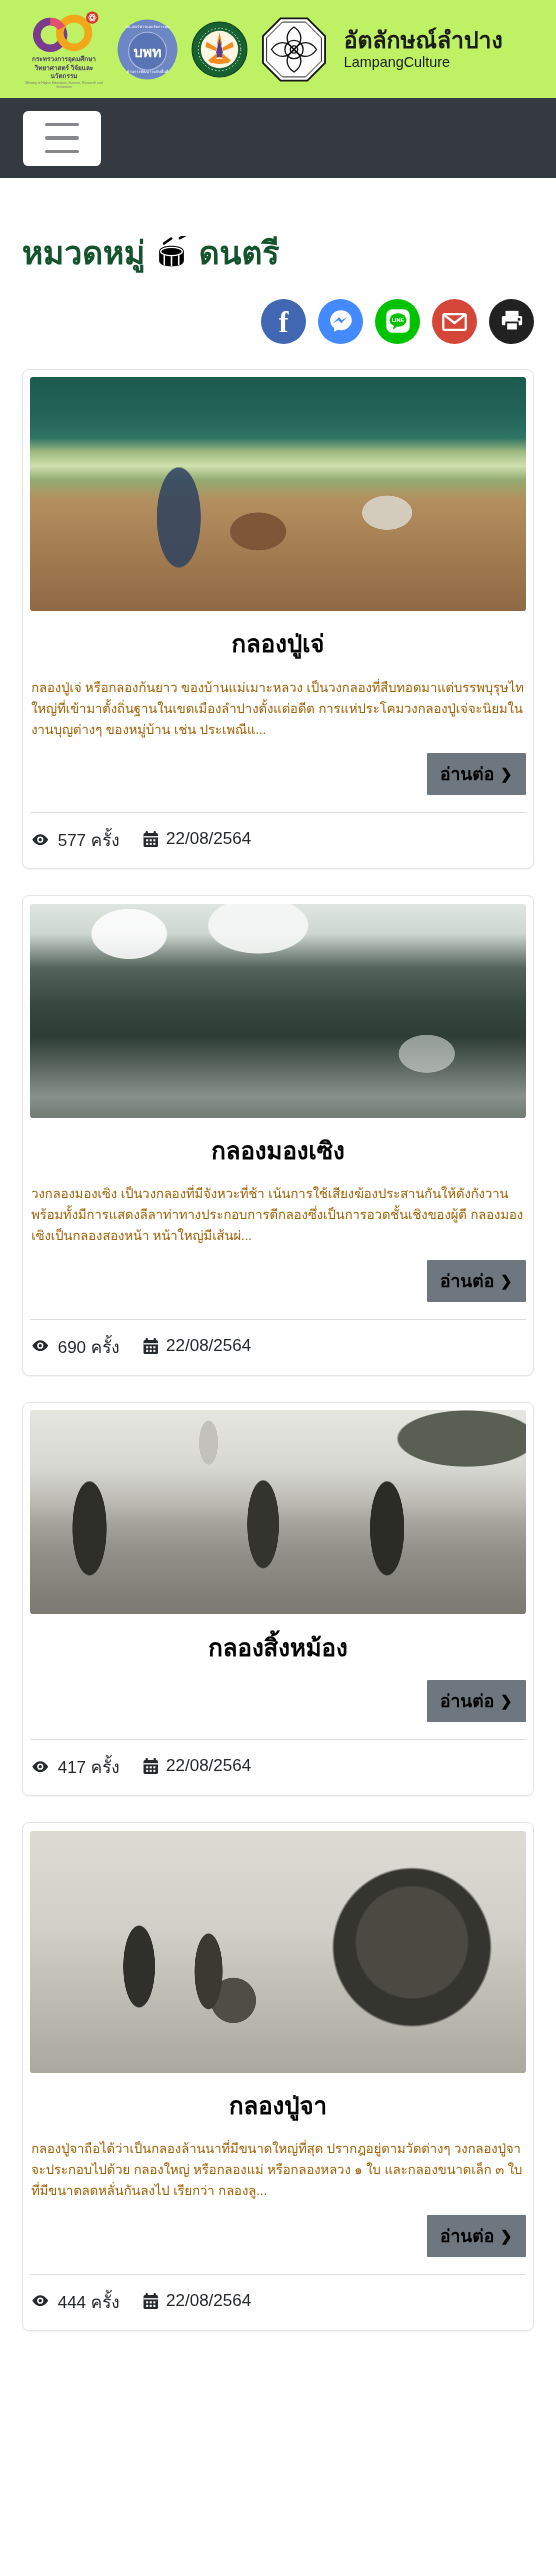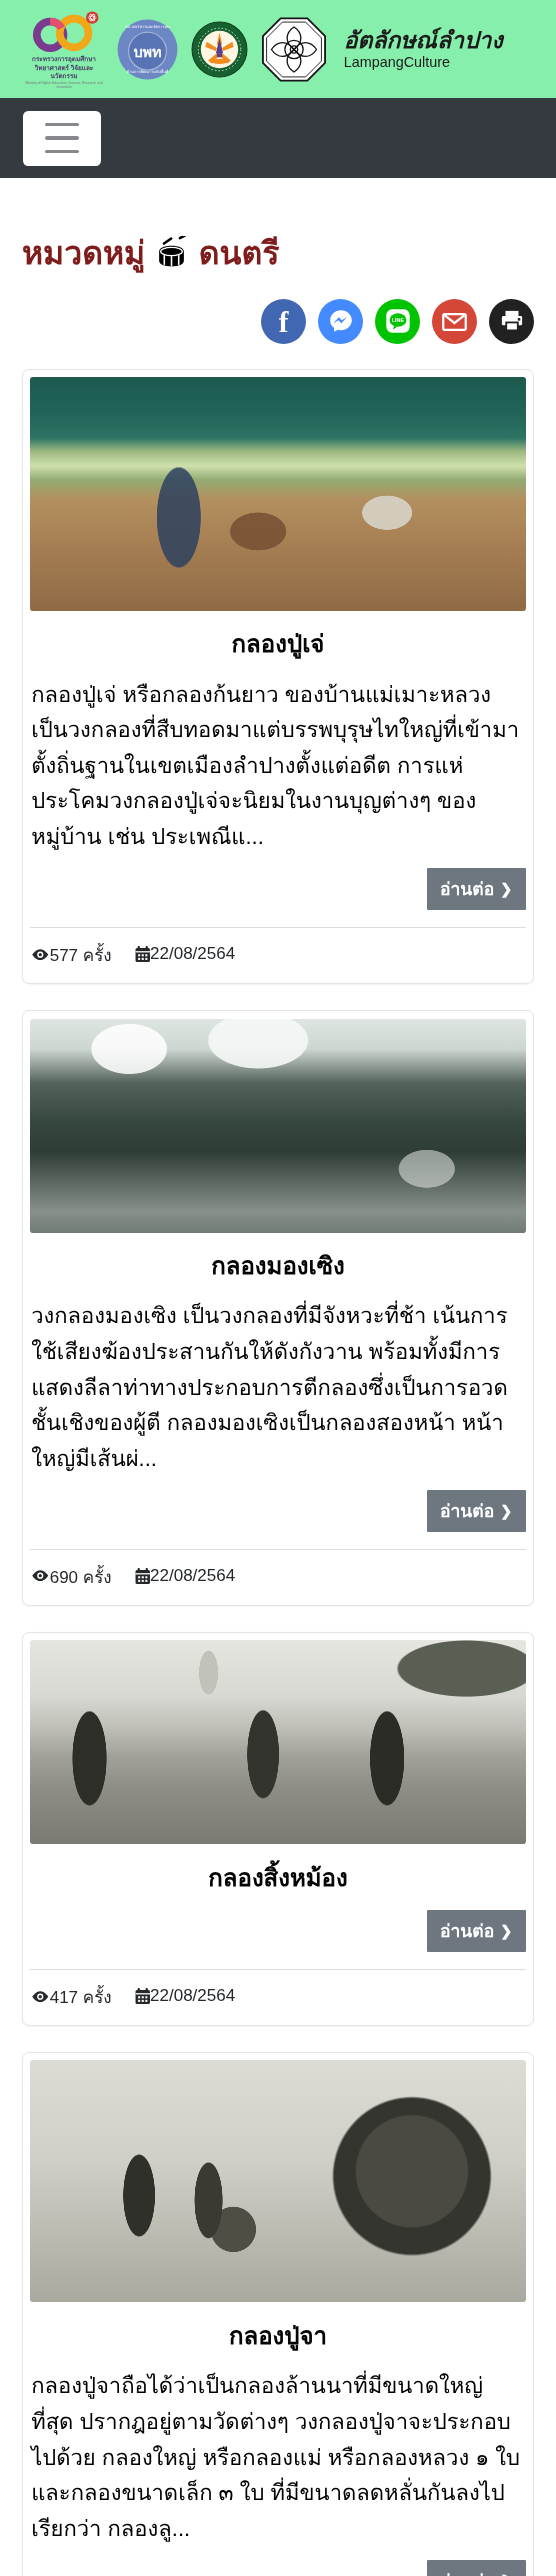--- a/index.html
+++ b/index.html
@@ -3,36 +3,36 @@
 <meta charset="utf-8">
 <style>
   * { box-sizing: border-box; margin: 0; padding: 0; }
   html,body { background:#fff; }
   body {
     width:556px; margin:0 auto;
     font-family:"Liberation Sans","DejaVu Sans",sans-serif;
     color:#222;
   }
   
-  .top-header { height:98px; display:flex; align-items:center; padding:0 15.5px 0 23px; gap:12.4px; background:#86efac; }
+  .top-header { height:98px; display:flex; align-items:center; padding:0 15.5px 0 23px; gap:12.4px; background:#bef264; }
   .logos { display:flex; align-items:center; gap:12.4px; }
   .ministry-block { width:82px; text-align:center; flex:0 0 auto; }
   .ministry-block svg { display:block; margin:0 auto; }
   .ministry-txt { font-size:6.4px; line-height:1.25; color:#4a3b68; font-weight:700; margin-top:1px; }
   .ministry-txt-en { font-size:3.3px; color:#7a7a7a; margin-top:1px; }
   .brand-block { margin-left:3.1px; }
-  .brand-th { font-size:23px; color:#1c1c1c; font-weight:600; line-height:1.05;font-style:italic; }
+  .brand-th { font-size:23px; color:#1c1c1c; font-weight:600; line-height:1.05; }
   .brand-en { font-size:14.4px; color:#1c1c1c; font-weight:400; margin-top:2.1px; }
   
   .navbar { background:#343a40; height:80px; display:flex; align-items:center; padding-left:23px; }
   .nav-toggle { width:78px; height:55px; background:#fff; border:none; border-radius:5.2px; display:flex; flex-direction:column; justify-content:center; align-items:center; gap:9.8px; cursor:pointer; }
   .nav-toggle .bar { width:34px; height:3.6px; border-radius:2.1px; background:#85878a; }
   
   main { padding:0 22px; }
-  .page-title { margin-top:49px; display:flex; align-items:center; gap:10.3px; font-size:32px; font-weight:800; color:#7f1d1d; }
+  .page-title { margin-top:49px; display:flex; align-items:center; gap:10.3px; font-size:32px; font-weight:800; color:#14532d; }
   .page-title svg { flex:0 0 auto; }
   .share-row { margin-top:20.6px; display:flex; justify-content:flex-end; align-items:center; gap:12px; }
   .share-btn { width:45px; height:45px; border-radius:50%; display:flex; align-items:center; justify-content:center; border:none; cursor:pointer; }
   .share-facebook { background:#4267B2; }
   .share-messenger { background:#448aff; }
   .share-line { background:#00c300; }
   .share-email { background:#d44638; }
   .share-print { background:#212121; }
   .fb-f { color:#fff; font-family:"Liberation Serif","DejaVu Serif",serif; font-size:29px; font-weight:700; line-height:1; margin-top:3.1px; }
   
@@ -61,27 +61,27 @@
       linear-gradient(180deg,#e6e6e1 0%,#d8d8d2 28%,#bdbdb6 44%,#a3a39b 56%,#8e8e86 72%,#7a7a73 100%); }
   .p3 { height:242px;
     background:
       radial-gradient(circle 57px at 77% 46%, #4a4a42 0 97%, transparent 100%),
       radial-gradient(circle 80px at 77% 48%, #35352f 0 97%, transparent 100%),
       radial-gradient(ellipse 26px 67px at 22% 56%, #30302b 0 60%, transparent 62%),
       radial-gradient(ellipse 23px 62px at 36% 58%, #3a3a33 0 60%, transparent 62%),
       radial-gradient(circle 23px at 41% 70%, #4e4e45 0 97%, transparent 100%),
       linear-gradient(180deg,#dcdcd4 0%,#d0d0c8 40%,#bcbcb3 70%,#a9a9a0 100%); }
   .card-title { text-align:center; font-size:24px; font-weight:800; color:#050505; margin:7.2px 0 13.4px; }
-  .card-desc { font-size:22px; line-height:1.62; color:#000000; margin:0 1px 13.4px; }
+  .card-desc { font-size:13px; line-height:1.62; color:#a16207; margin:0 1px 13.4px; }
   .btn-row { text-align:right; padding-bottom:16.5px; }
-  .read-more { display:inline-flex; align-items:center; gap:6.2px; background:#6e7780; color:#ffffff; font-size:17.5px; font-weight:700; padding:7.2px 13.4px; border:none; border-radius:1px; cursor:pointer; }
+  .read-more { display:inline-flex; align-items:center; gap:6.2px; background:#6e7780; color:#000000; font-size:17.5px; font-weight:700; padding:7.2px 13.4px; border:none; border-radius:1px; cursor:pointer; }
   .read-more .chev { font-size:14.4px; font-weight:700; }
   .divider { height:0.5px; background:#dbdde0; margin:0 0 13.4px; }
   .meta { display:flex; align-items:center; gap:23px; font-size:17px; color:#26292c; padding:0 1px 10.3px; font-weight:500; }
-  .meta-item { display:flex; align-items:center; gap:0;text-align:center; }
+  .meta-item { display:flex; align-items:center; gap:8px;text-align:center; }
 </style>
 </head>
 <body>
 
 <header class="top-header">
   <div class="logos">
     <div class="ministry-block">
       <svg width="77" height="44" viewBox="0 0 160 92">
         <circle cx="50" cy="52" r="28" fill="none" stroke="#7a3b8f" stroke-width="16"></circle>
         <circle cx="100" cy="48" r="30" fill="none" stroke="#f2a71b" stroke-width="16"></circle>

